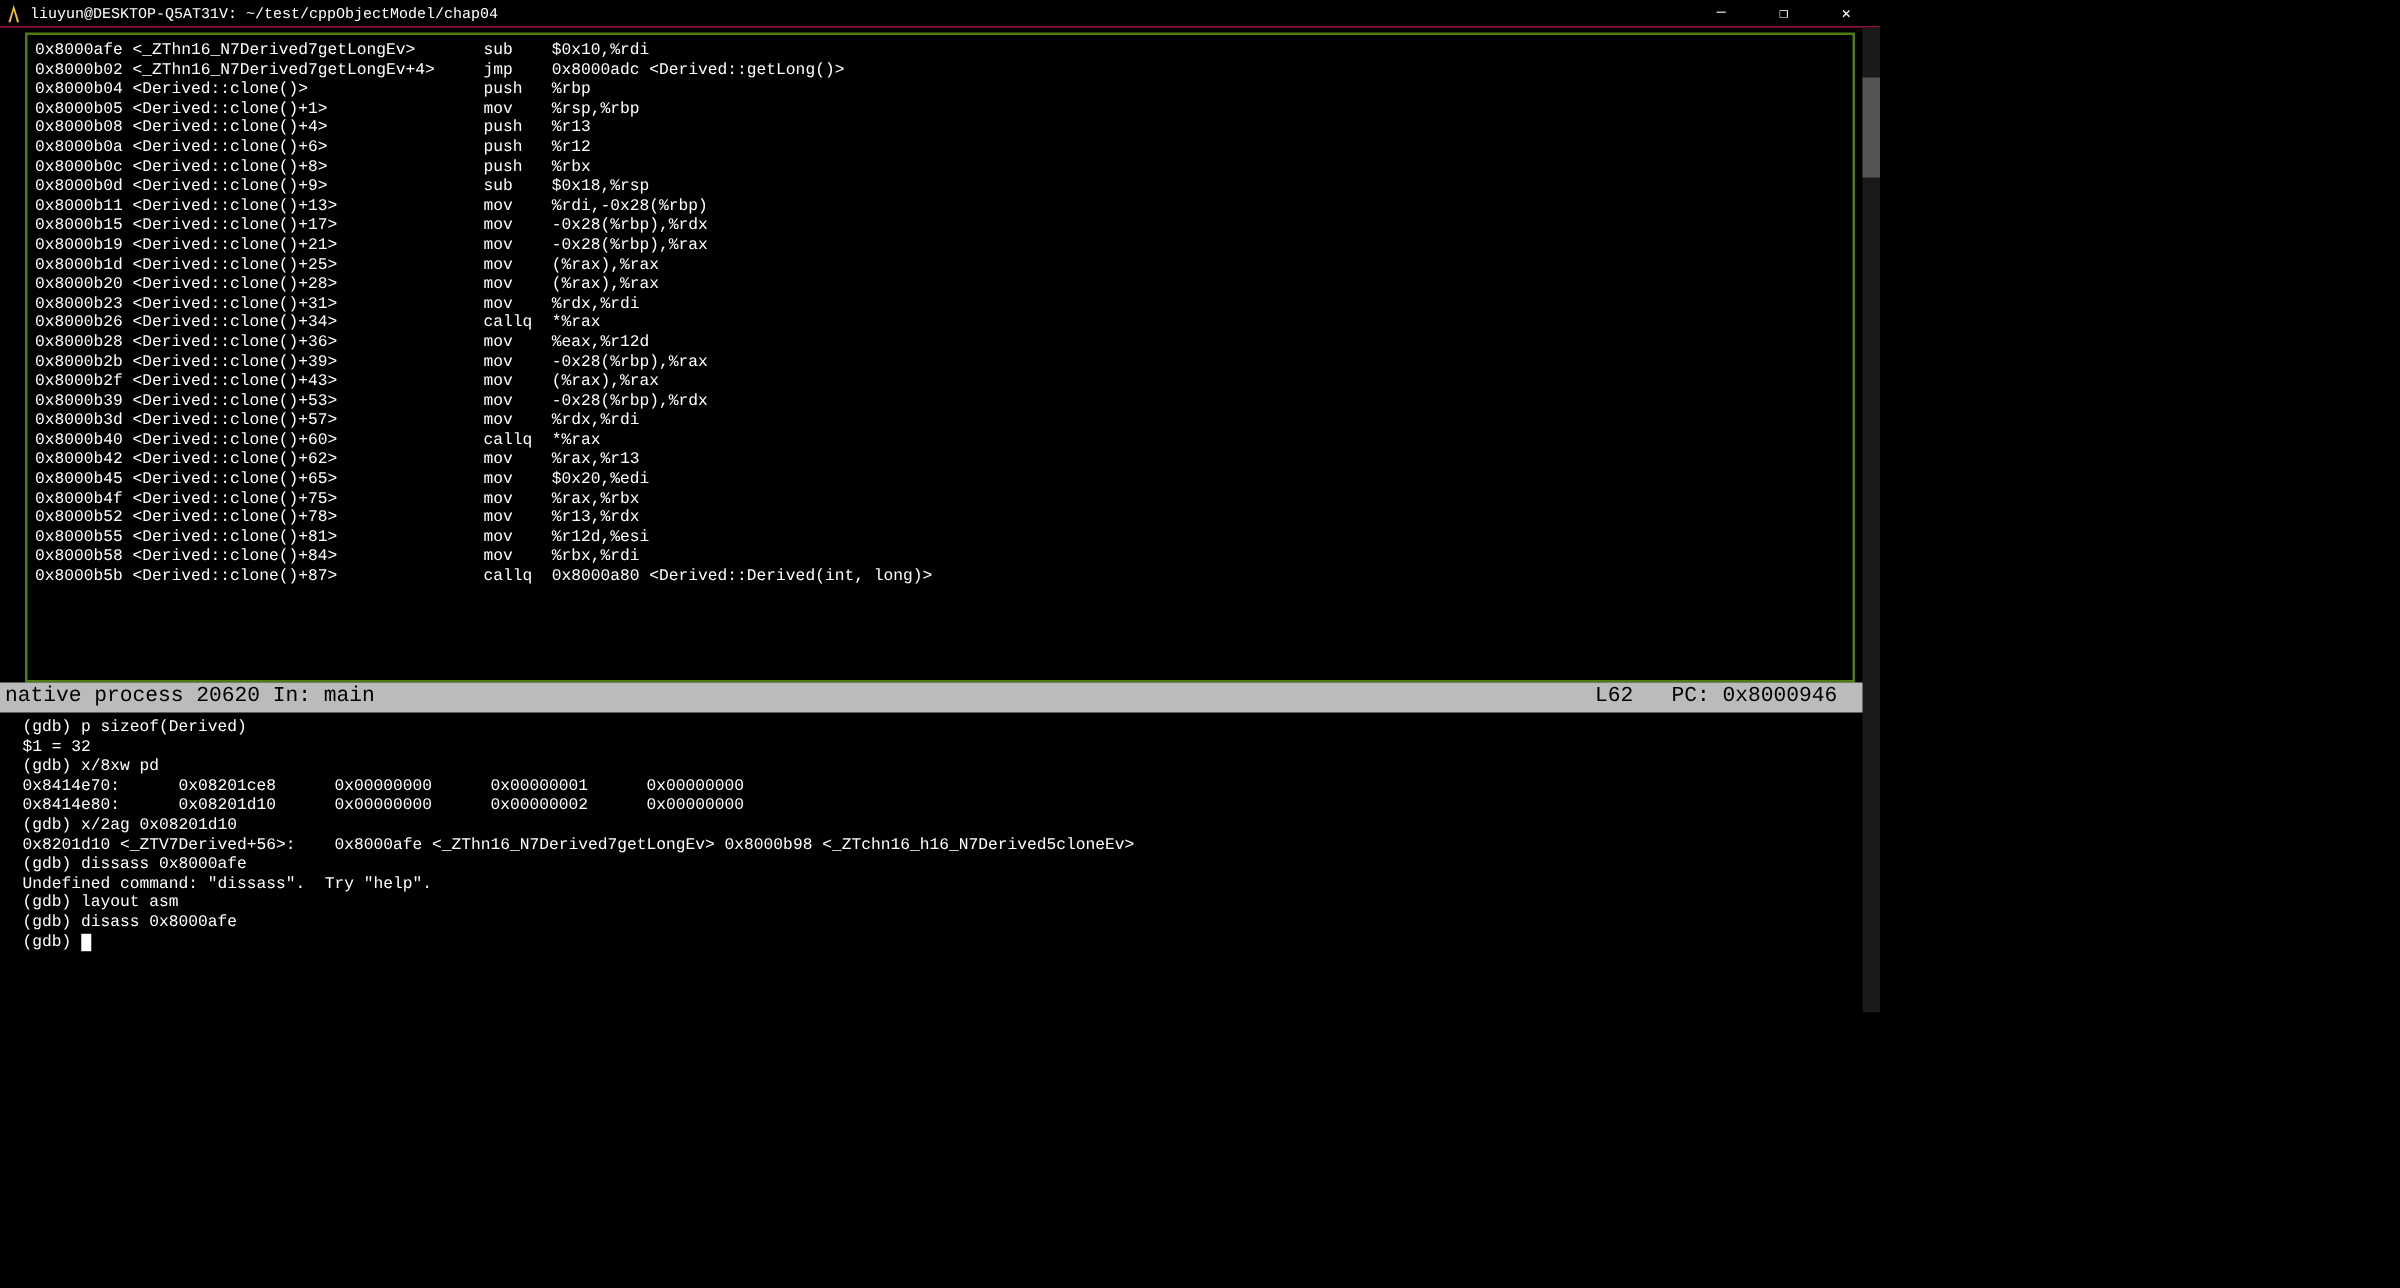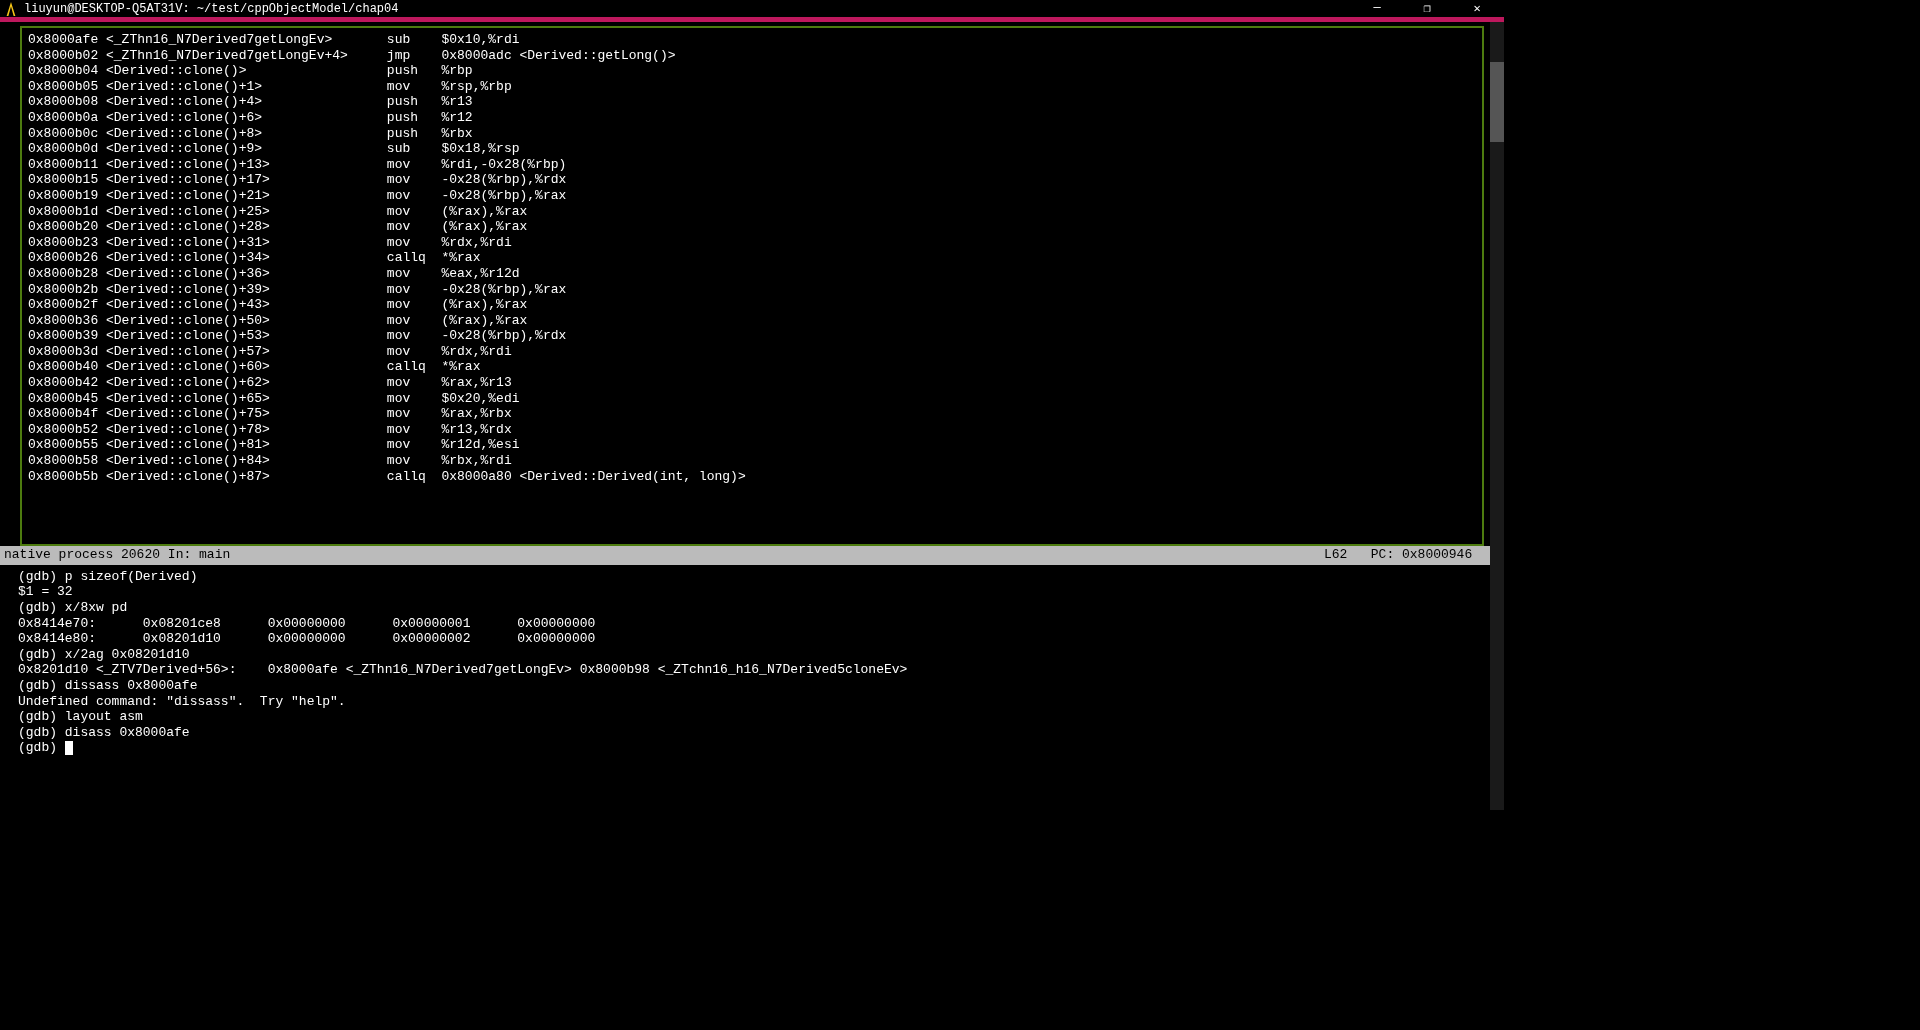--- a/index.html
+++ b/index.html
@@ -16,21 +16,21 @@
       height: 810px;
       overflow: hidden;
       position: relative;
     }
     .titlebar {
       height: 22px;
       background: #000;
       display: flex;
       align-items: center;
       padding: 0 4px;
-      border-bottom: 5px solid #be185d;
+      border-bottom: 1px solid #be185d;
     }
     .titlebar-icon {
       width: 14px;
       height: 14px;
       margin-right: 6px;
     }
     .titlebar-text {
       flex: 1;
       font-size: 12px;
       color: #fff;
@@ -56,21 +56,21 @@
     .asm-line {
       white-space: pre;
       line-height: 1.2;
       font-size: 13px;
     }
     .status-bar {
       background: #bbb;
       color: #000;
       padding: 1px 4px;
       display: flex;
-      font-size: 13px;
+      font-size: 17px;
       line-height: 1.3;
     }
     .status-left {
       flex: 1;
       white-space: pre;
     }
     .status-right {
       white-space: pre;
       padding-right: 20px;
       text-align: center;
@@ -136,21 +136,20 @@
   <div class="asm-line">0x8000b11 &lt;Derived::clone()+13&gt;               mov    %rdi,-0x28(%rbp)</div>
   <div class="asm-line">0x8000b15 &lt;Derived::clone()+17&gt;               mov    -0x28(%rbp),%rdx</div>
   <div class="asm-line">0x8000b19 &lt;Derived::clone()+21&gt;               mov    -0x28(%rbp),%rax</div>
   <div class="asm-line">0x8000b1d &lt;Derived::clone()+25&gt;               mov    (%rax),%rax</div>
   <div class="asm-line">0x8000b20 &lt;Derived::clone()+28&gt;               mov    (%rax),%rax</div>
   <div class="asm-line">0x8000b23 &lt;Derived::clone()+31&gt;               mov    %rdx,%rdi</div>
   <div class="asm-line">0x8000b26 &lt;Derived::clone()+34&gt;               callq  *%rax</div>
   <div class="asm-line">0x8000b28 &lt;Derived::clone()+36&gt;               mov    %eax,%r12d</div>
   <div class="asm-line">0x8000b2b &lt;Derived::clone()+39&gt;               mov    -0x28(%rbp),%rax</div>
   <div class="asm-line">0x8000b2f &lt;Derived::clone()+43&gt;               mov    (%rax),%rax</div>
-  <div class="asm-line">0x8000b36 &lt;Derived::clone()+50&gt;               mov    (%rax),%rax</div>
   <div class="asm-line">0x8000b39 &lt;Derived::clone()+53&gt;               mov    -0x28(%rbp),%rdx</div>
   <div class="asm-line">0x8000b3d &lt;Derived::clone()+57&gt;               mov    %rdx,%rdi</div>
   <div class="asm-line">0x8000b40 &lt;Derived::clone()+60&gt;               callq  *%rax</div>
   <div class="asm-line">0x8000b42 &lt;Derived::clone()+62&gt;               mov    %rax,%r13</div>
   <div class="asm-line">0x8000b45 &lt;Derived::clone()+65&gt;               mov    $0x20,%edi</div>
   <div class="asm-line">0x8000b4f &lt;Derived::clone()+75&gt;               mov    %rax,%rbx</div>
   <div class="asm-line">0x8000b52 &lt;Derived::clone()+78&gt;               mov    %r13,%rdx</div>
   <div class="asm-line">0x8000b55 &lt;Derived::clone()+81&gt;               mov    %r12d,%esi</div>
   <div class="asm-line">0x8000b58 &lt;Derived::clone()+84&gt;               mov    %rbx,%rdi</div>
   <div class="asm-line">0x8000b5b &lt;Derived::clone()+87&gt;               callq  0x8000a80 &lt;Derived::Derived(int, long)&gt;</div>

